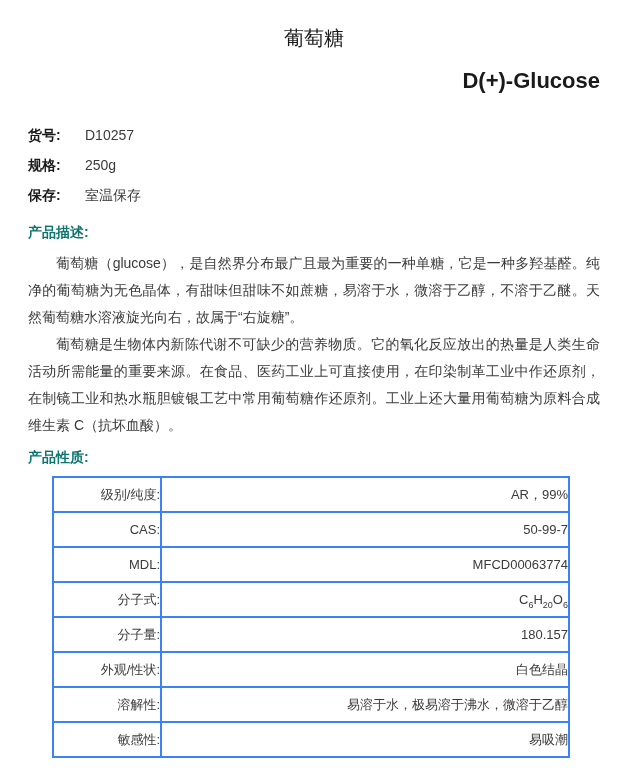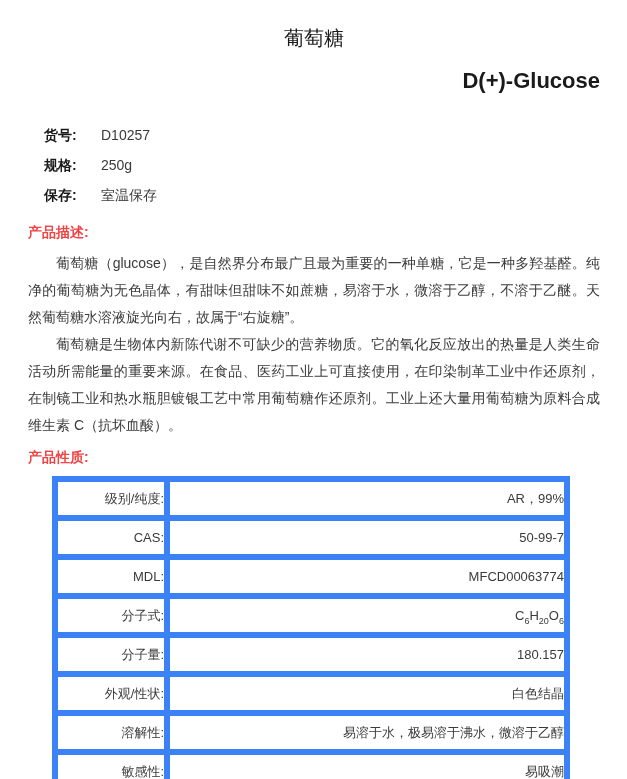--- a/index.html
+++ b/index.html
@@ -28,42 +28,41 @@
   .title-en {
     margin: 18px 0 0 0;
     text-align: right;
     font-size: 22px;
     font-weight: bold;
     color: #1a1a1a;
     line-height: 26px;
   }
   .info-block {
     margin-top: 26px;
-    margin-left: 16px;
   }
   .info-row {
     display: flex;
     align-items: baseline;
     height: 30px;
     line-height: 30px;
     font-size: 14px;
   }
   .info-label {
     font-weight: bold;
     color: #1a1a1a;
     flex: 0 0 48px;
   }
   .info-value {
     margin-left: 9px;
     color: #3a3a3a;
   }
   .section-heading {
     font-size: 14px;
     font-weight: bold;
-    color: #ef4444;
+    color: #0f766e;
     margin: 12px 0 8px 0;
     line-height: 20px;
   }
   .desc p {
     margin: 0;
     font-size: 14px;
     line-height: 27px;
     color: #3a3a3a;
     text-indent: 2em;
     text-align: justify;
@@ -72,21 +71,21 @@
     margin-top: 8px;
     margin-bottom: 9px;
   }
   table.props {
     border-collapse: collapse;
     margin-left: 24px;
     width: 518px;
     table-layout: fixed;
   }
   table.props td {
-    border: 6px solid #3b82f6;
+    border: 2px solid #3b82f6;
     font-size: 13px;
     color: #3a3a3a;
     padding: 6px 0;
     line-height: 21px;
     vertical-align: middle;
   }
   td.cell-label {
     width: 106px;
     text-align: right;
     padding-right: 13px;

